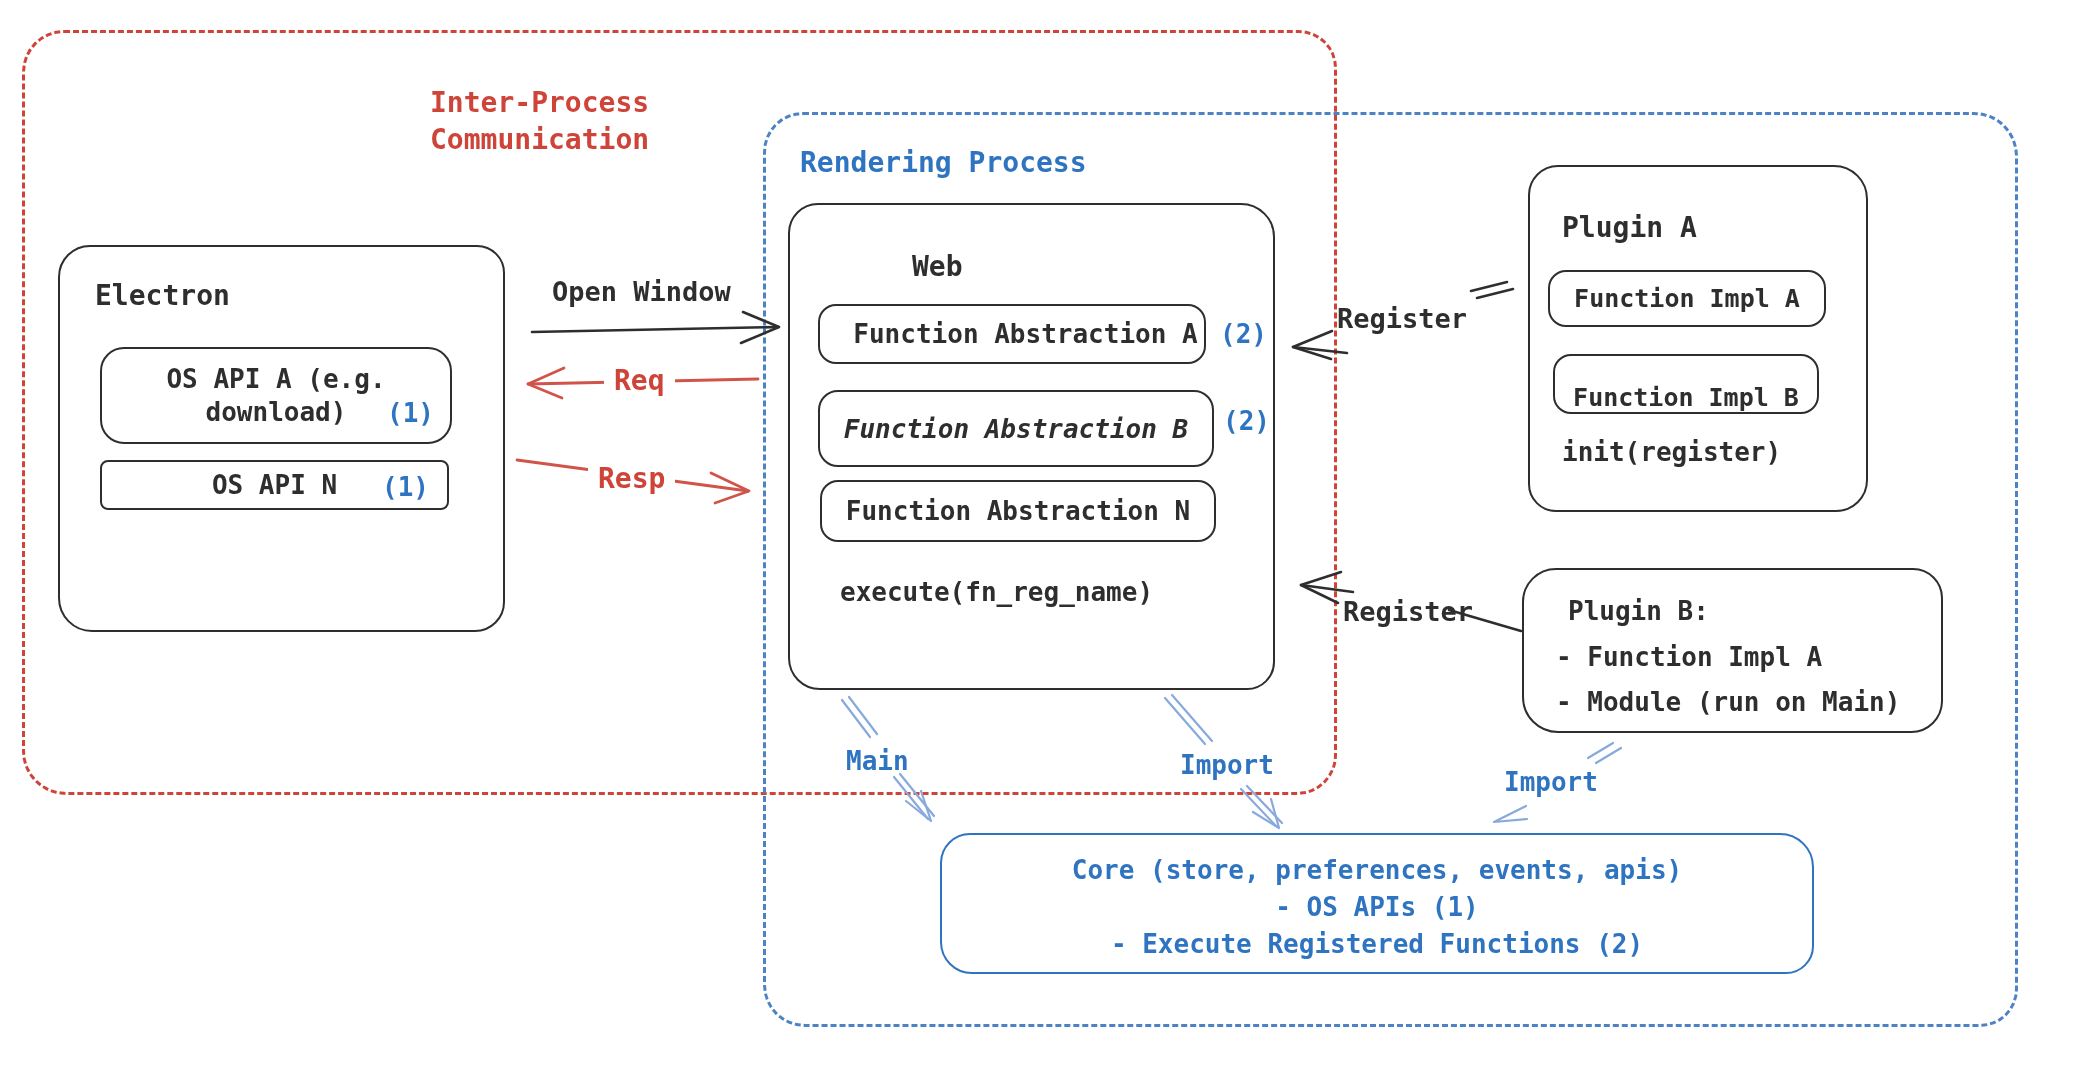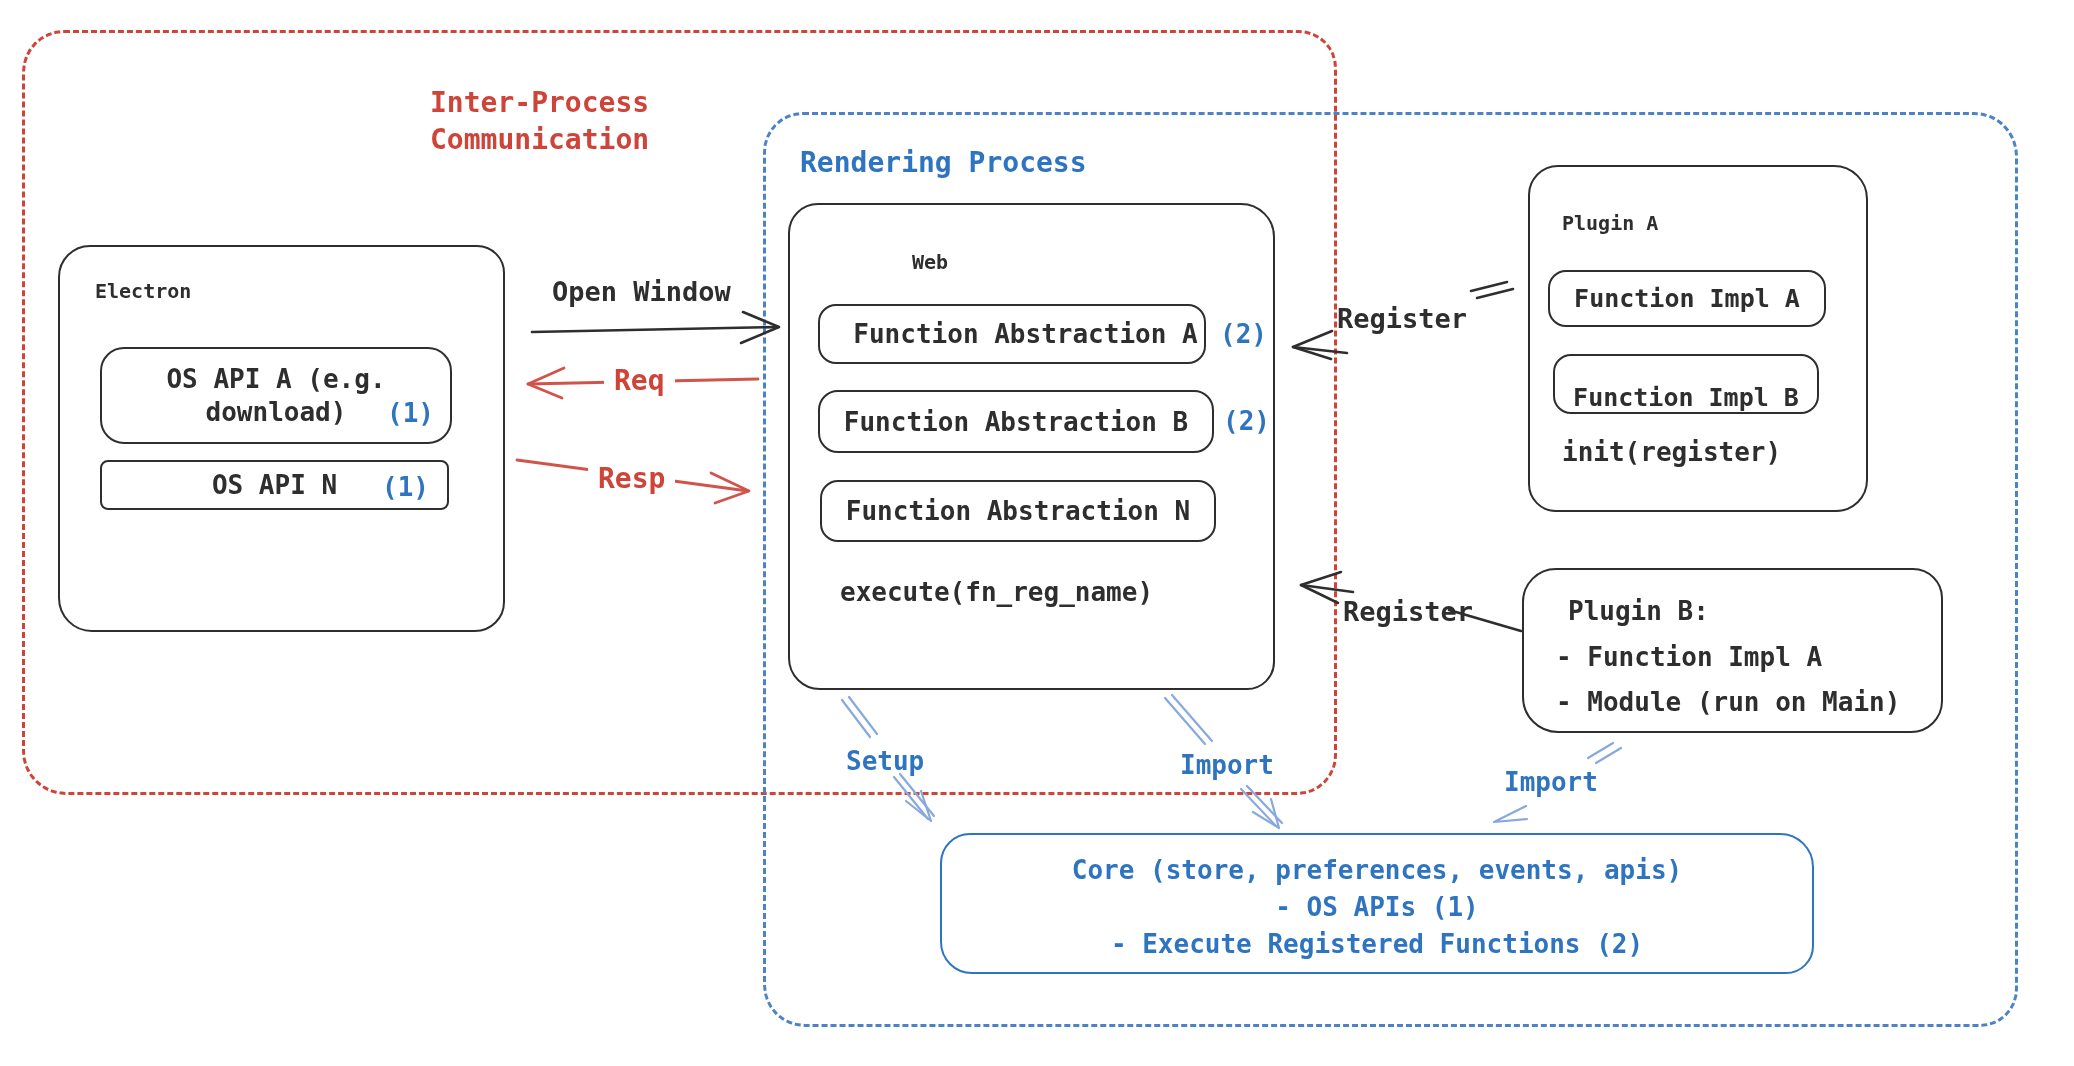--- a/index.html
+++ b/index.html
@@ -28,41 +28,41 @@
     border:3px dashed var(--blue-dash); border-radius:40px 44px 38px 42px;
   }
   .group-label { position:absolute; font-size:28px; line-height:37px; }
   .ipc-label { left:430px; top:84px; color:var(--red); white-space:pre-line; }
   .rend-label { left:800px; top:144px; color:var(--blue); }
 
   .node {
     position:absolute; background:#fff;
     border:2.6px solid var(--black);
   }
-  .node-title { position:absolute; font-size:20px; }
+  .node-title { position:absolute; font-size:28px; }
   .subbox {
     position:absolute; background:#fff; border:2.2px solid var(--black);
     display:flex; align-items:center; justify-content:center;
     text-align:center; font-size:26px;
   }
   .badge { position:absolute; color:var(--blue); font-size:26px; }
   .code-line { position:absolute; font-size:26px; }
 
   
   .electron { left:58px; top:245px; width:447px; height:387px; border-radius:32px 28px 30px 34px; }
   .osapi-a { left:40px; top:100px; width:352px; height:97px; border-radius:24px; }
   .osapi-a .lbl { width:240px; line-height:33px; }
   .osapi-a .badge { right:16px; bottom:14px; }
   .osapi-n { left:40px; top:213px; width:349px; height:50px; border-radius:8px; }
   .osapi-n .badge { right:18px; top:10px; }
 
   
   .web { left:788px; top:203px; width:487px; height:487px; border-radius:30px 34px 28px 32px; }
   .fa-a { left:28px; top:99px;  width:388px; height:60px; border-radius:18px;padding-left:27px; }
-  .fa-b { left:28px; top:185px; width:396px; height:63px; border-radius:20px; }
+  .fa-b { left:28px; top:185px; width:396px; height:77px; border-radius:20px;font-style:italic; }
   .fa-n { left:30px; top:275px; width:396px; height:62px; border-radius:18px; }
   .web .badge-a { left:430px; top:114px; }
   .web .badge-b { left:433px; top:201px; }
 
   
   .plugin-a { left:1528px; top:165px; width:340px; height:347px; border-radius:30px 34px 32px 28px; }
   .impl-a { left:18px; top:103px; width:278px; height:57px; border-radius:18px; }
   .impl-b { left:23px; top:187px; width:266px; height:60px; border-radius:18px; }
 
   
@@ -207,17 +207,17 @@
       <path class="stroke-blue" d="M1613 743 L1588 758"></path>
       <path class="stroke-blue" d="M1526 806 L1494 822 L1527 819"></path>
     </g>
   </svg>
 
   <div class="arrow-label lbl-open-window">Open Window</div>
   <div class="arrow-label lbl-req">Req</div>
   <div class="arrow-label lbl-resp">Resp</div>
   <div class="arrow-label lbl-register-top">Register</div>
   <div class="arrow-label lbl-register-bottom">Register</div>
-  <div class="arrow-label lbl-setup">Setup</div>
+  <div class="arrow-label lbl-setup">Main</div>
   <div class="arrow-label lbl-import-mid">Import</div>
   <div class="arrow-label lbl-import-right">Import</div>
 
 </div>
 
 </body></html>

